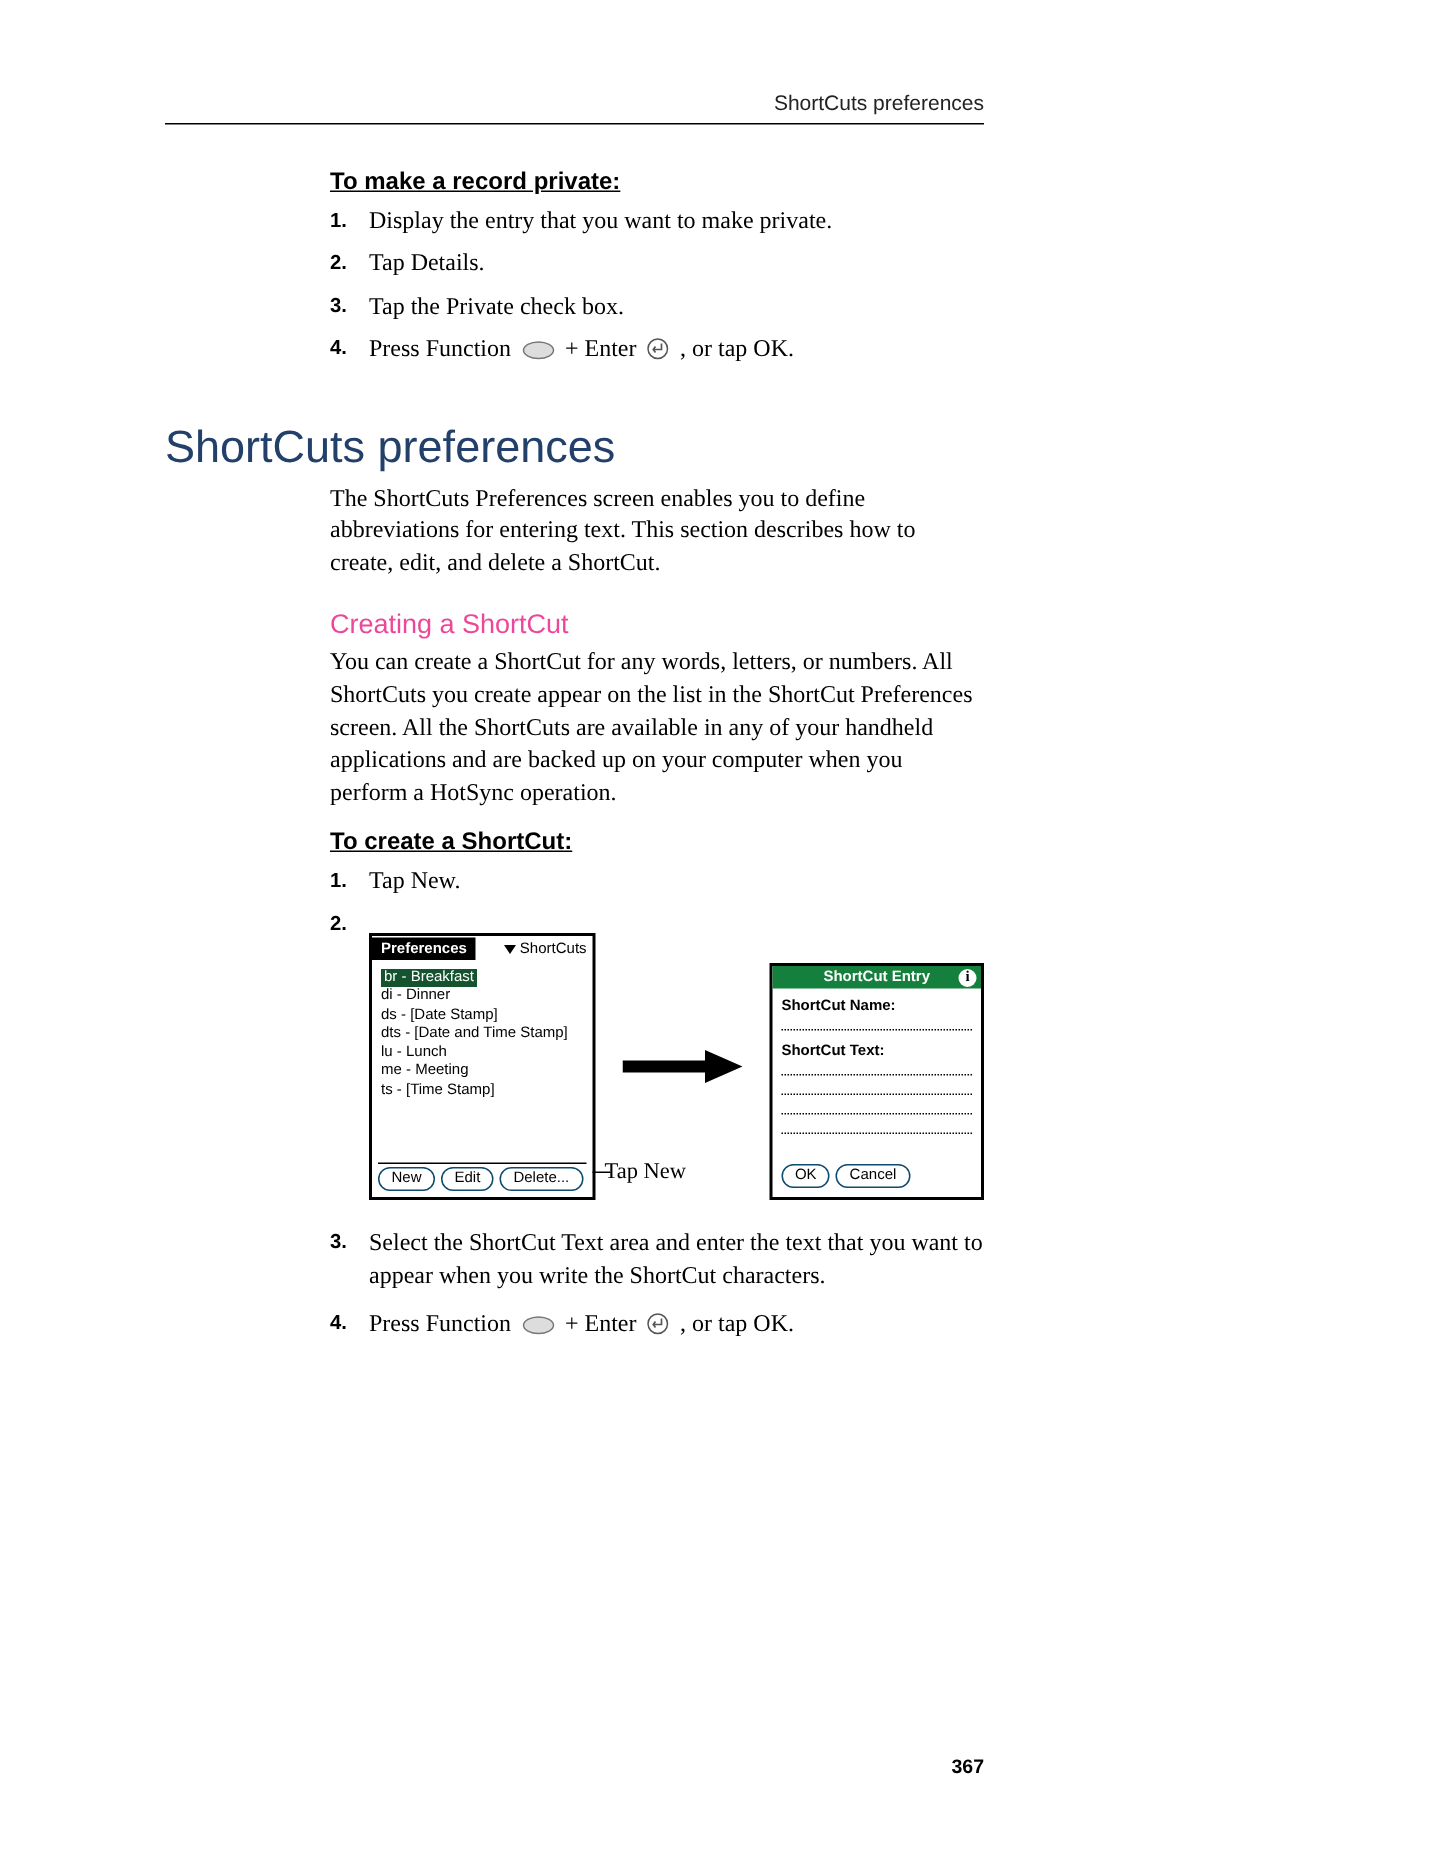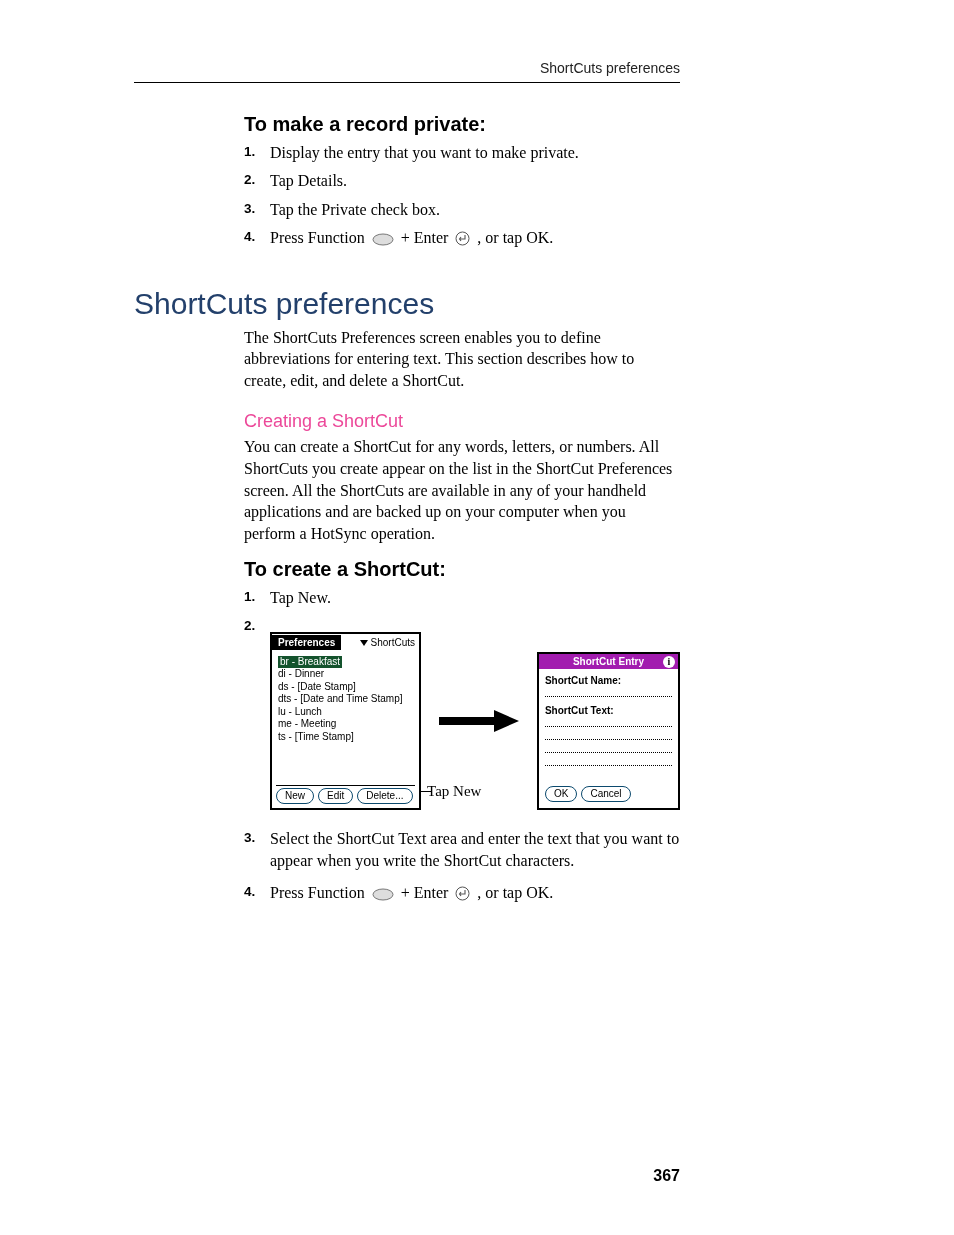--- a/index.html
+++ b/index.html
@@ -8,40 +8,40 @@
     background: #fff;
     font-family: "Palatino Linotype", "Book Antiqua", Palatino, serif;
     color: #000;
   }
   .page {
     width: 766px;
     height: 1235px;
     position: relative;
     box-sizing: border-box;
     padding: 60px 110px 40px 110px;
-    margin-left: 24px;
   }
   .running-header {
     text-align: right;
     font-family: Arial, Helvetica, sans-serif;
     font-size: 14px;
     color: #222;
     padding-bottom: 6px;
     border-bottom: 1px solid #000;
     margin-bottom: 30px;
   }
   .content-block {
     margin-left: 110px; 
   }
   .proc-heading {
     font-family: "Arial Narrow", Arial, sans-serif;
     font-stretch: condensed;
     font-weight: 700;
-    font-size: 20px;
+    font-size: 16px;
     margin: 14px 0 6px 0;
+    text-decoration: underline;
   }
   ol.steps {
     list-style: none;
     padding: 0;
     margin: 0 0 10px 0;
   }
   ol.steps > li {
     position: relative;
     padding-left: 26px;
     font-size: 16px;
@@ -86,21 +86,21 @@
   }
   .tip-label {
     font-weight: 700;
   }
   .page-num {
     position: absolute;
     bottom: 50px;
     right: 110px;
     font-family: Arial, Helvetica, sans-serif;
     font-weight: 700;
-    font-size: 16px;
+    font-size: 13px;
   }
 
   
   .icon-func {
     display: inline-block;
     vertical-align: -3px;
     margin: 0 3px;
   }
   .icon-enter {
     display: inline-block;
@@ -206,21 +206,21 @@
     background: #000;
   }
 
   .palm-entry {
     width: 178px;
     height: 158px;
     position: relative;
     box-sizing: border-box;
   }
   .palm-entry-title {
-    background: #a21caf;
+    background: #15803d;
     color: #fff;
     font-weight: 700;
     font-size: 10px;
     text-align: center;
     padding: 2px 0;
     position: relative;
   }
   .info-badge {
     position: absolute;
     right: 3px; top: 2px;

